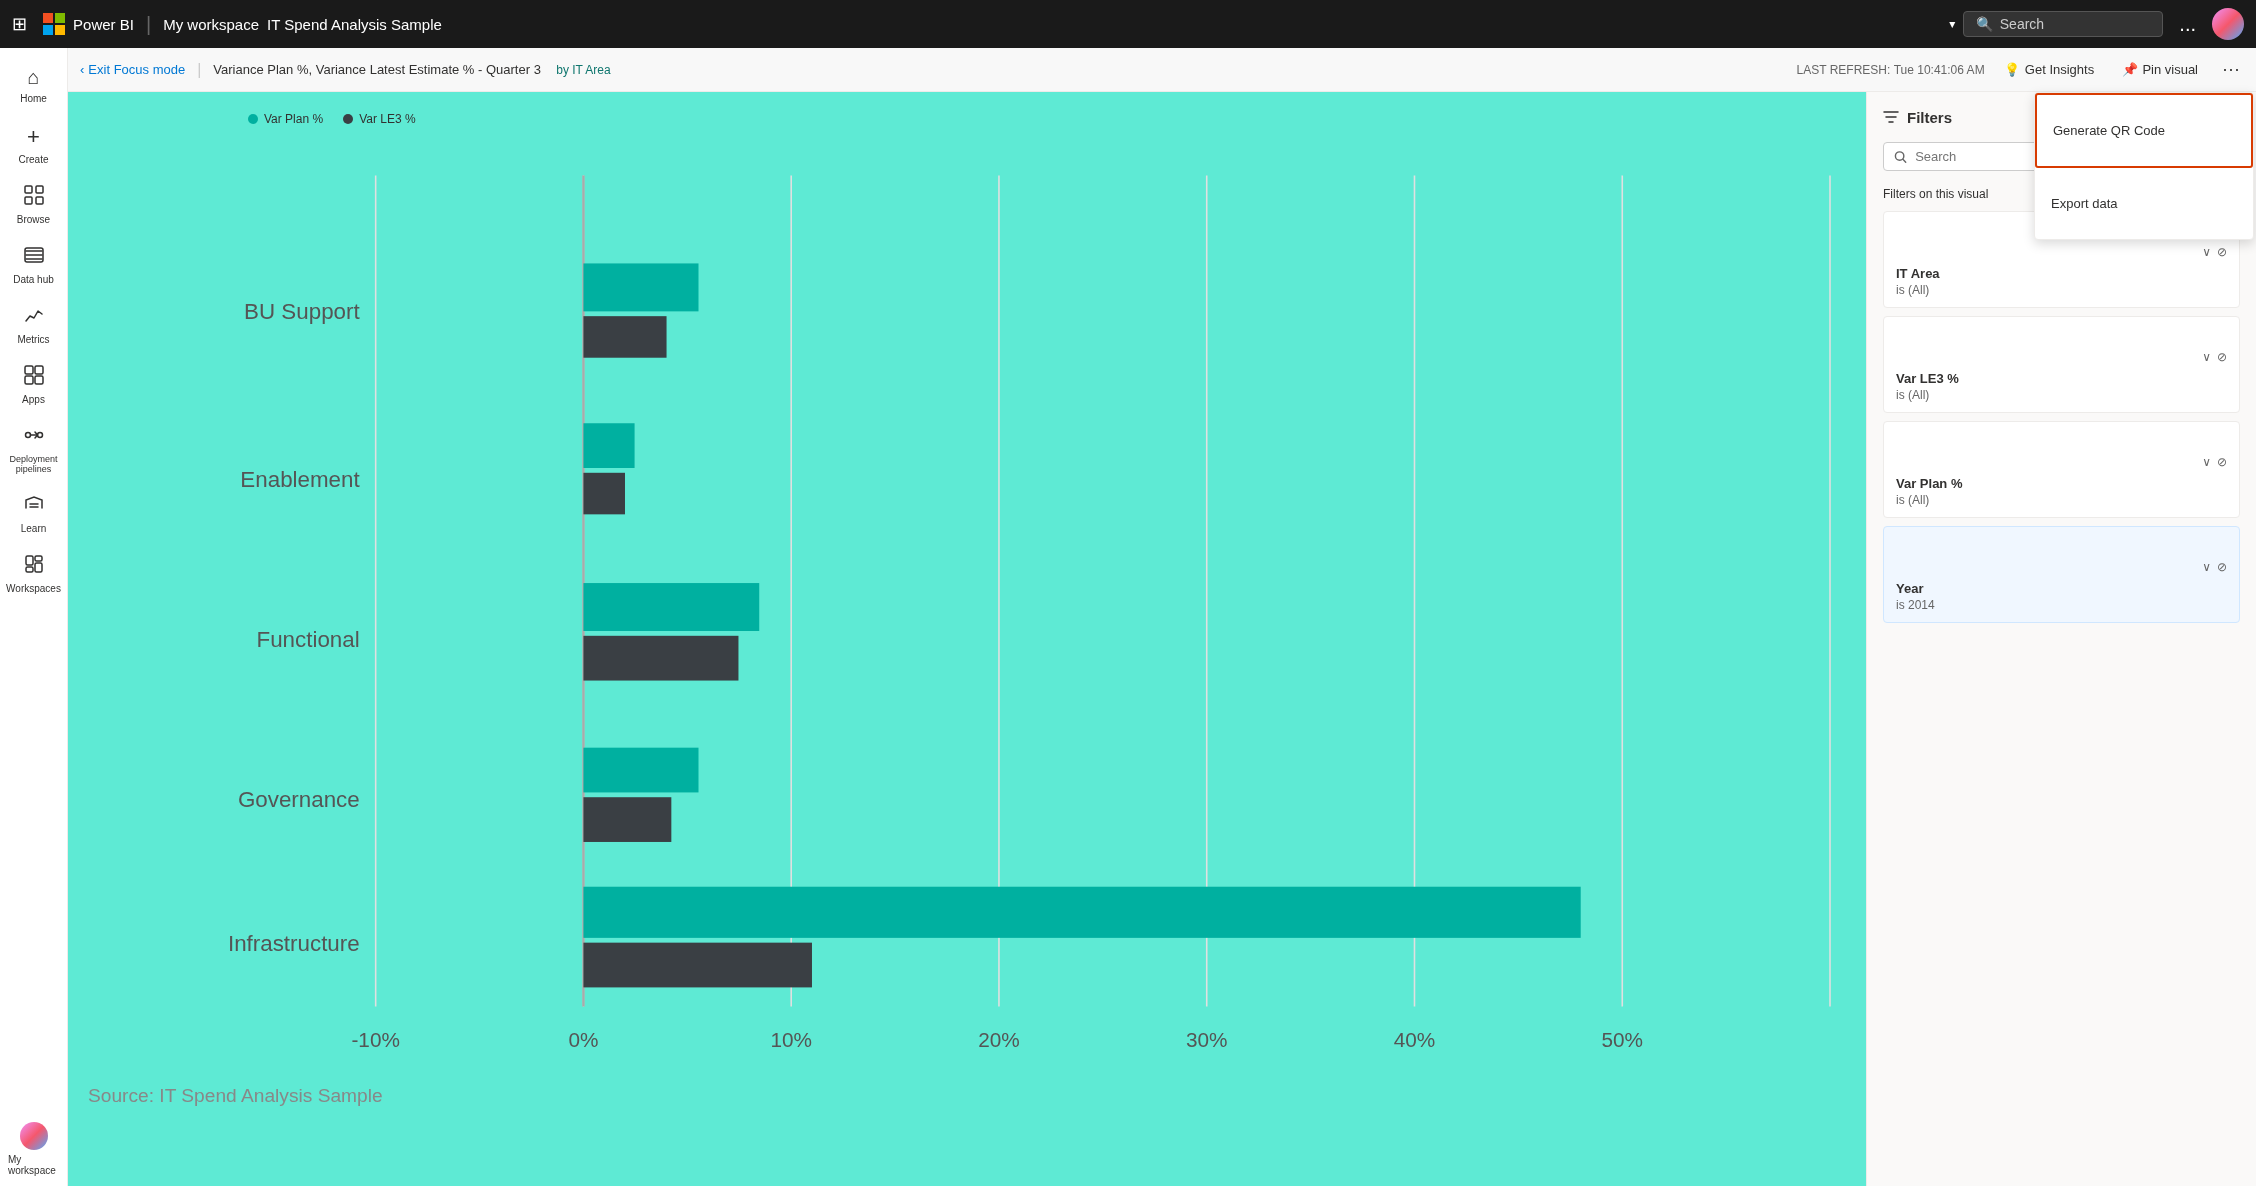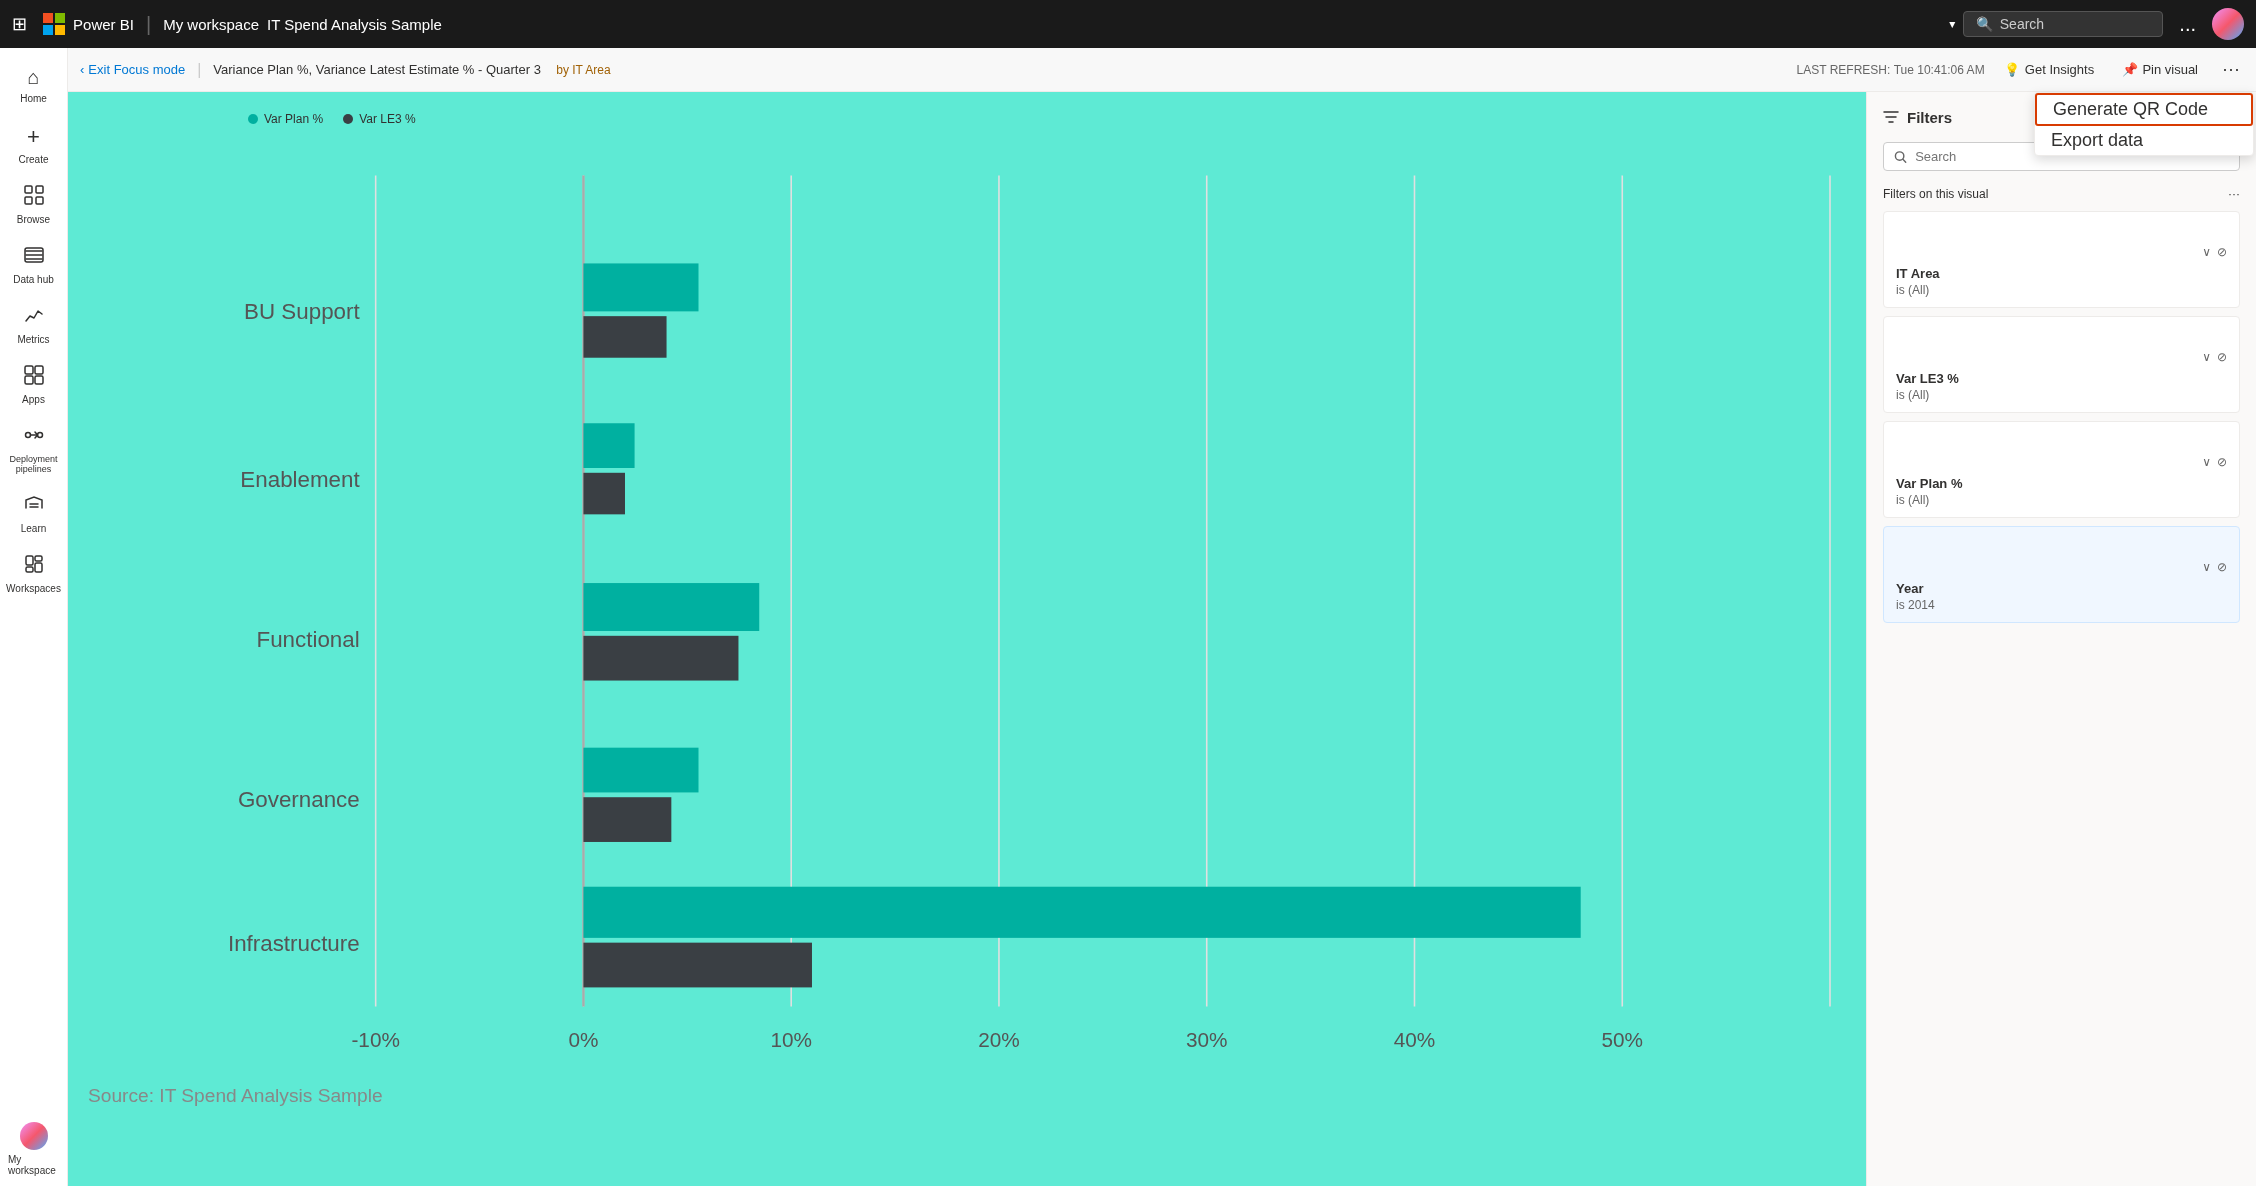--- a/index.html
+++ b/index.html
@@ -54,21 +54,21 @@
 
     
     .subbar {
       position: absolute; top: 48px; left: 68px; right: 0; height: 44px;
       background: #f8f8f8; border-bottom: 1px solid #edebe9;
       display: flex; align-items: center; padding: 0 12px; gap: 12px;
     }
     .exit-focus { color: #0078d4; font-size: 13px; cursor: pointer; display: flex; align-items: center; gap: 4px; }
     .subbar-separator { color: #ccc; }
     .subbar-title { font-size: 13px; color: #323130; }
-    .subbar-subtitle { font-size: 12px; color: #a16207; }
+    .subbar-subtitle { font-size: 12px; color: #0f766e; }
     .subbar-right { margin-left: auto; display: flex; align-items: center; gap: 12px; font-size: 12px; color: #666; }
     .subbar-refresh { font-size: 12px; color: #666; }
     .get-insights-btn {
       display: flex; align-items: center; gap: 4px;
       font-size: 13px; color: #323130; cursor: pointer; padding: 4px 8px;
       border-radius: 4px;
     }
     .pin-visual-btn {
       display: flex; align-items: center; gap: 4px;
       font-size: 13px; color: #323130; cursor: pointer; padding: 4px 8px;
@@ -132,21 +132,21 @@
     .filter-clear { color: #666; cursor: pointer; font-size: 12px; }
 
     
     .dropdown-menu {
       position: absolute; top: 44px; right: 0; width: 220px;
       background: #fff; border: 1px solid #edebe9;
       box-shadow: 0 4px 12px rgba(0,0,0,0.15);
       border-radius: 4px; z-index: 200;
     }
     .dropdown-menu-item {
-      padding: 4px 16px; font-size: 18px; color: #323130;
+      padding: 28px 16px; font-size: 13px; color: #323130;
       cursor: pointer;
     }
     .dropdown-menu-item.highlighted {
       border: 2px solid #d83b01;
     }
   </style>
 </head>
 <body>
 
 <div class="topbar">

